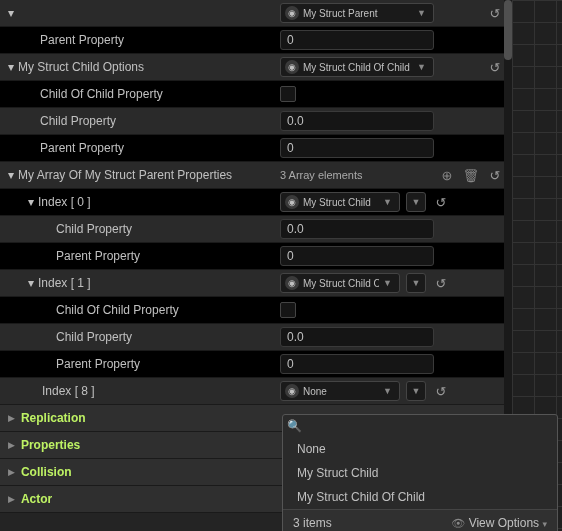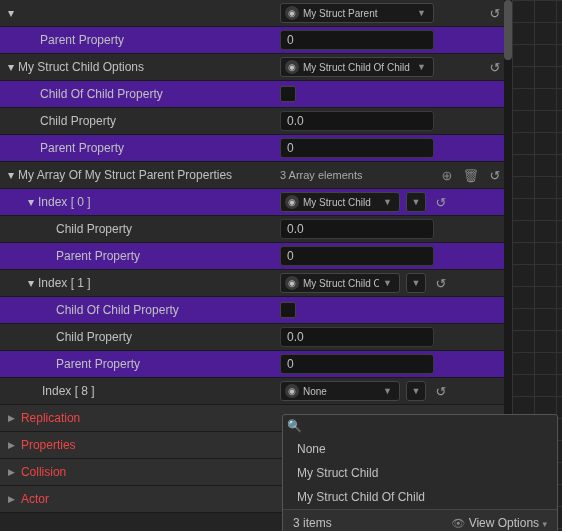--- a/index.html
+++ b/index.html
@@ -2,39 +2,39 @@
 <html><head>
 <meta charset="utf-8">
 <style>
 *{margin:0;padding:0;box-sizing:border-box;font-family:Arial,sans-serif;font-size:12px;color:#c0c0c0}
 body{background:#1a1a1a;width:562px;height:531px;overflow:hidden;position:relative}
 .grid-bg{position:absolute;right:0;top:0;width:50px;height:100%;background:#202020;background-image:linear-gradient(#333 1px,transparent 1px),linear-gradient(90deg,#333 1px,transparent 1px);background-size:22px 22px}
 .panel{position:absolute;left:0;top:0;width:512px;height:531px;background:#242424}
 .scrollbar{position:absolute;right:0;top:0;width:8px;height:100%;background:#1a1a1a}
 .scrollbar-thumb{position:absolute;top:0;width:8px;height:60px;background:#505050;border-radius:4px}
 .row{display:flex;align-items:center;height:27px;border-bottom:1px solid #1a1a1a}
-.row.dark{background:#4c1d95}
+.row.dark{background:#000000}
 .row.light{background:#2a2a2a}
 .label-col{width:276px;display:flex;align-items:center;height:100%}
 .value-col{width:228px;display:flex;align-items:center;gap:6px;padding-left:4px}
 .arrow{width:14px;display:flex;justify-content:center;cursor:pointer}
 .indent{display:inline-block}
 .struct-sel{display:flex;align-items:center;background:#1a1a1a;border:1px solid #444;border-radius:3px;height:20px;width:154px;padding:0 4px;gap:4px}
 .struct-sel.narrow{width:120px}
 .struct-icon{width:14px;height:14px;border-radius:50%;background:#3a3a3a;display:flex;align-items:center;justify-content:center;font-size:9px}
 .struct-txt{flex:1;white-space:nowrap;overflow:hidden;font-size:10px}
 .chev{width:12px;font-size:9px;color:#888}
 .num-input{background:#151515;border:1px solid #3a3a3a;border-radius:3px;height:20px;width:154px;padding:0 6px;color:#c0c0c0}
 .checkbox{width:16px;height:16px;background:#151515;border:1px solid #444;border-radius:2px}
 .icon-btn{width:18px;height:18px;display:flex;align-items:center;justify-content:center;color:#888;cursor:pointer;font-size:13px}
 .reset{color:#999}
 .array-txt{font-size:11px;color:#aaa}
 .section-row{display:flex;align-items:center;height:27px;background:#2f2f2f;border-bottom:1px solid #1a1a1a;padding-left:8px;gap:6px}
 .section-row .tri{font-size:9px;color:#888}
-.section-row .lbl{font-weight:normal;color:#ef4444}
+.section-row .lbl{font-weight:bold;color:#bef264}
 .dropdown{position:absolute;left:282px;top:414px;width:276px;background:#2a2a2a;border:1px solid #555;border-radius:3px;z-index:10}
 .search-row{display:flex;align-items:center;padding:4px;gap:4px}
 .search-input{flex:1;background:#151515;border:1px solid #0088ff;border-radius:3px;height:20px;padding:0 6px;color:#c0c0c0}
 .dd-item{padding:5px 14px;font-size:12px;cursor:pointer}
 .dd-footer{display:flex;align-items:center;justify-content:space-between;padding:6px 10px;border-top:1px solid #444;background:#303030}
 .eye{font-size:11px;color:#888}
 </style>
 </head>
 <body>
 

